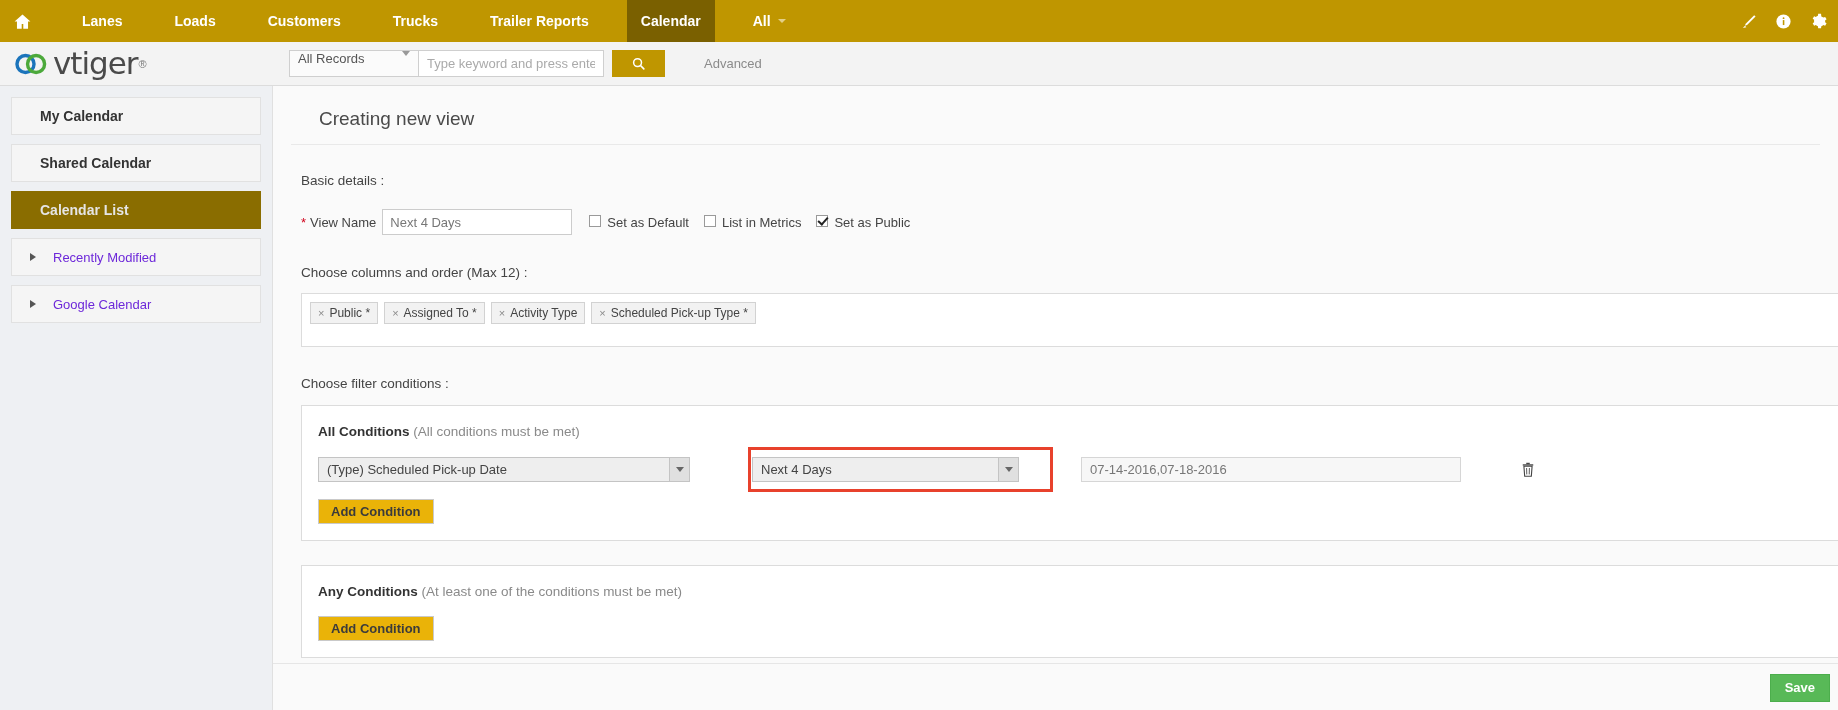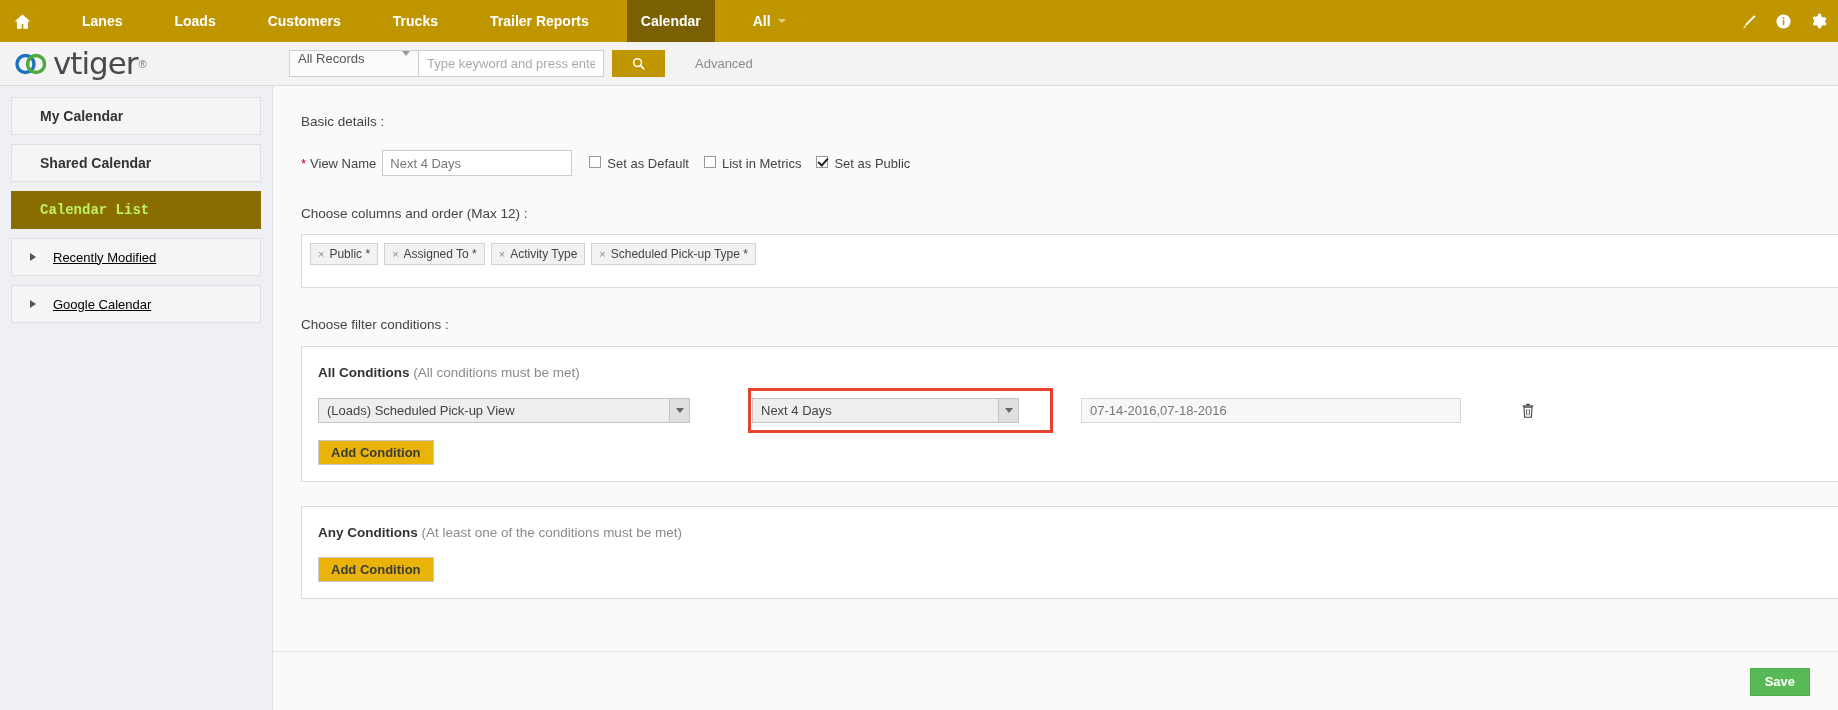--- a/index.html
+++ b/index.html
@@ -141,21 +141,21 @@
     width: 53px;
     background: #bf9600;
     border: none;
     display: flex;
     align-items: center;
     justify-content: center;
     cursor: pointer;
     margin-left: 8px;
   }
   .advanced-link {
-    margin-left: 30px;
+    margin-left: 39px;
     font-size: 13px;
     color: #8b8b8b;
     cursor: pointer;
   }
 
   
   .layout {
     display: flex;
     height: 625px;
     background: #eef0f3;
@@ -177,36 +177,34 @@
     padding-left: 28px;
     font-size: 14px;
     font-weight: bold;
     color: #333;
     cursor: pointer;
     box-sizing: border-box;
   }
   .side-item.active {
     background: #8a6d00;
     border-color: #8a6d00;
-    color: #bef264;
-    font-family: Liberation Mono, monospace;
+    color: #e5e5e5;
   }
   .side-group {
     margin: 0 11px 9px 11px;
     background: #f5f5f5;
     border: 1px solid #e1e1e1;
     height: 38px;
     display: flex;
     align-items: center;
     padding-left: 18px;
     font-size: 13px;
-    color: #000000;
-    cursor: pointer;
-    box-sizing: border-box;
-    text-decoration: underline;
+    color: #6d28d9;
+    cursor: pointer;
+    box-sizing: border-box;
   }
   .side-group .tri {
     width: 0; height: 0;
     border-top: 4px solid transparent;
     border-bottom: 4px solid transparent;
     border-left: 6px solid #555;
     margin-right: 17px;
   }
 
   
@@ -416,27 +414,27 @@
     cursor: pointer;
     font-family: "Liberation Sans", sans-serif;
     display: inline-flex;
     align-items: center;
   }
   .any-card { margin-top: 24px; }
 
   .footer-bar {
     position: absolute;
     left: 0; right: 0; bottom: 0;
-    height: 60px;
+    height: 48px;
     background: #fafafa;
     border-top: 1px solid #e6e6e6;
     display: flex;
     align-items: center;
     justify-content: flex-end;
-    padding-right: 28px;
+    padding-right: 8px;
     box-sizing: border-box;
   }
   .btn-save {
     background: #58b957;
     border: 1px solid #4cae4c;
     color: #ffffff;
     font-size: 13px;
     font-weight: bold;
     height: 28px;
     padding: 0 14px;
@@ -542,20 +540,21 @@
       <span>Recently Modified</span>
     </div>
     <div class="side-group">
       <span class="tri"></span>
       <span>Google Calendar</span>
     </div>
   </div>
 
   <div class="main">
 
+    <div class="page-title">Creating new view</div>
 
     <div class="basic-details">
       <div class="section-label">Basic details :</div>
 
       <div class="viewname-row">
         <span class="req-star">*</span>
         <span class="field-label">View Name</span>
         <input class="viewname-input" type="text" value="Next 4 Days" style="">
 
         <div class="cbx-group">
@@ -601,21 +600,21 @@
       <div class="section-label">Choose filter conditions :</div>
 
       <div class="cond-card">
         <div class="cond-title">
           <span>All Conditions</span>
           <span class="sub">(All conditions must be met)</span>
         </div>
 
         <div class="cond-row">
           <div class="sel sel-field">
-            <span>(Loads) Scheduled Pick-up View</span>
+            <span>(Type) Scheduled Pick-up Date</span>
             <span class="arrowbox">
                 <span class="caret"></span>
               </span>
           </div>
           <div class="sel sel-comp" style="margin-left:62px;">
             <span>Next 4 Days</span>
             <span class="arrowbox">
                 <span class="caret"></span>
               </span>
           </div>

